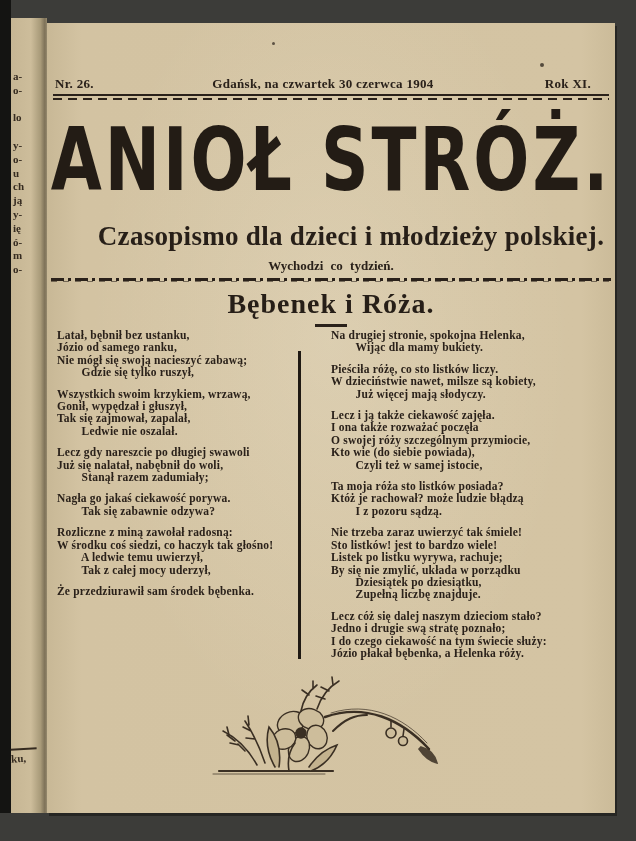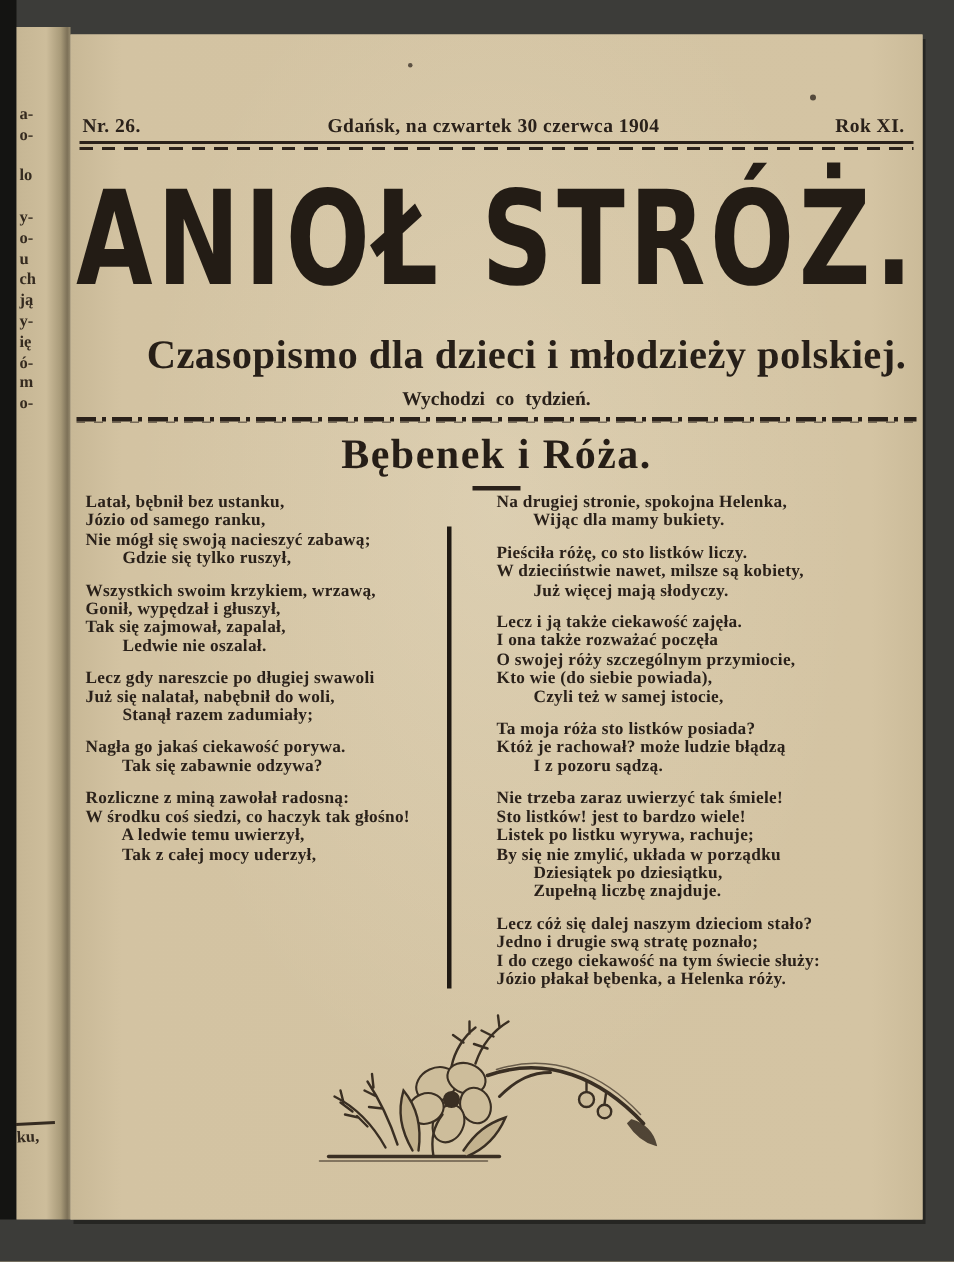--- a/index.html
+++ b/index.html
@@ -22,21 +22,21 @@
 
   
   .page{position:absolute;left:47px;top:23px;width:568px;height:790px;
     background:
       radial-gradient(ellipse at 50% 40%, rgba(255,250,235,.20) 0%, rgba(255,250,235,0) 60%),
       linear-gradient(90deg,#c8b896 0%,#d3c3a2 6%,#d4c4a3 94%,#cbbb99 100%),
       #d2c2a1;
     box-shadow:2px 3px 0 rgba(20,20,18,.55);color:#2a211a;}
 
   
-  .hdr{position:absolute;left:8px;right:12px;top:54px;display:flex;
+  .hdr{position:absolute;left:8px;right:24px;top:54px;display:flex;
     justify-content:space-between;align-items:flex-start;
     font:bold 13px/14px "Liberation Serif", serif;letter-spacing:.3px;}
   .hdr .center{position:absolute;left:0;right:0;text-align:center;}
   .hdr .left,.hdr .right{position:relative;z-index:1;}
 
   .rule-double{position:absolute;left:6px;right:6px;top:71px;height:7px;}
   .rule-double::before{content:"";position:absolute;left:0;right:0;top:0;height:2px;background:#2a211a;}
   .rule-double::after{content:"";position:absolute;left:0;right:0;top:4px;height:2px;
     background:repeating-linear-gradient(90deg,#2a211a 0 9px,transparent 9px 15px);}
 
@@ -133,20 +133,23 @@
           </div>
           <div class="stanza">
             <div class="line">Nagła go jakaś ciekawość porywa.</div>
             <div class="line">        Tak się zabawnie odzywa?</div>
           </div>
           <div class="stanza">
             <div class="line">Rozliczne z miną zawołał radosną:</div>
             <div class="line">W środku coś siedzi, co haczyk tak głośno!</div>
             <div class="line">        A ledwie temu uwierzył,</div>
             <div class="line">        Tak z całej mocy uderzył,</div>
+          </div>
+          <div class="stanza">
+            <div class="line">Że przedziurawił sam środek bębenka.</div>
           </div>
         </div>
       <div class="col-divider"></div>
       <div class="col col-right" id="col-right">
           <div class="stanza">
             <div class="line">Na drugiej stronie, spokojna Helenka,</div>
             <div class="line">        Wijąc dla mamy bukiety.</div>
           </div>
           <div class="stanza">
             <div class="line">Pieściła różę, co sto listków liczy.</div>

